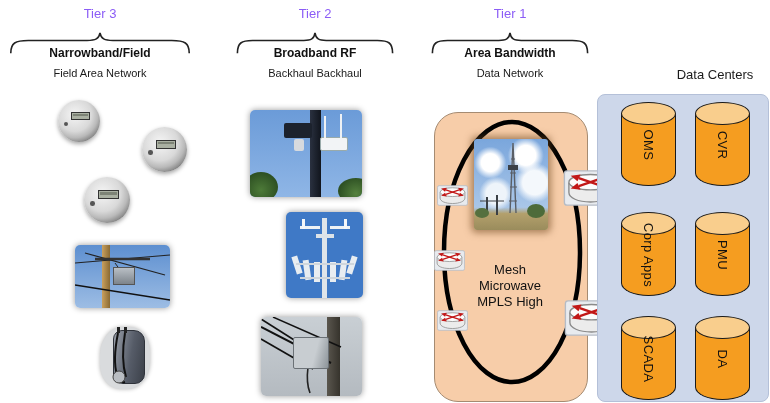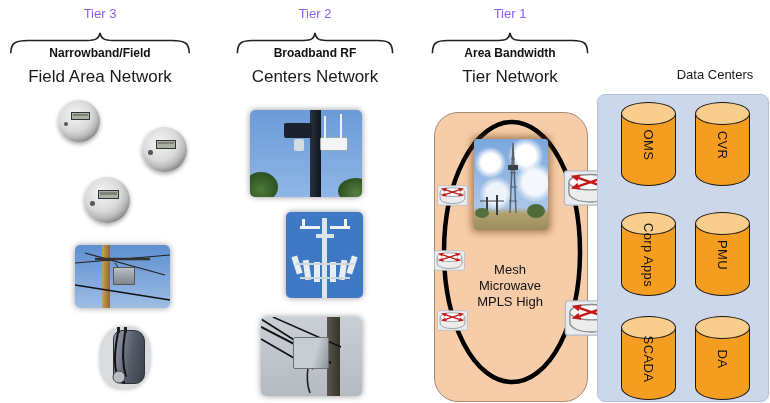--- a/index.html
+++ b/index.html
@@ -4,21 +4,21 @@
 <style>
   html,body{margin:0;padding:0;background:#ffffff;}
   #canvas{position:relative;width:770px;height:403px;background:#ffffff;overflow:hidden;
           font-family:"Liberation Sans",sans-serif;color:#111;}
 
   
   .tier-header{position:absolute;top:6px;height:84px;}
   .tier-title{position:absolute;top:0;left:0;right:0;text-align:center;font-size:13px;color:#8b5cf6;}
   .brace{position:absolute;top:26px;left:0;width:100%;height:22px;}
   .band-label{position:absolute;top:40px;left:0;right:0;text-align:center;font-size:12px;font-weight:bold;color:#111;}
-  .network-label{position:absolute;top:61px;left:0;right:0;text-align:center;font-size:17px;color:#1a1a1a;}
+  .network-label{position:absolute;top:61px;left:0;right:0;text-align:center;font-size:11px;color:#1a1a1a;}
   .dc-title{position:absolute;left:630px;top:67px;width:170px;text-align:center;font-size:13px;color:#1a1a1a;}
 
   
   .photo{position:absolute;border-radius:5px;overflow:hidden;box-shadow:0 0 6px rgba(0,0,0,.4);}
   .abs{position:absolute;}
 
   
   .meter{position:absolute;border-radius:50%;
     background:radial-gradient(circle at 40% 35%, #f5f5f5 0%, #d9d9d9 45%, #b9b9b9 62%, #8f8f8f 74%, #4a4a4a 82%, #1c1c1c 88%, #111 100%);
     box-shadow:0 2px 4px rgba(0,0,0,.35);}
@@ -58,30 +58,30 @@
     <div class="band-label">Narrowband/Field</div>
     <div class="network-label">Field Area Network</div>
   </div>
 
   <div class="tier-header" style="left:235px;width:160px;">
     <div class="tier-title">Tier 2</div>
     <svg class="brace" viewBox="0 0 200 26" preserveAspectRatio="none">
       <path d="M3,25 C3,13 8,10 22,10 L86,10 C95,10 99,8 100,1 C101,8 105,10 114,10 L178,10 C192,10 197,13 197,25" fill="none" stroke="#222" stroke-width="1.6" vector-effect="non-scaling-stroke"></path>
     </svg>
     <div class="band-label">Broadband RF</div>
-    <div class="network-label">Centers Network</div>
+    <div class="network-label">Backhaul Backhaul</div>
   </div>
 
   <div class="tier-header" style="left:430px;width:160px;">
     <div class="tier-title">Tier 1</div>
     <svg class="brace" viewBox="0 0 200 26" preserveAspectRatio="none">
       <path d="M3,25 C3,13 8,10 22,10 L86,10 C95,10 99,8 100,1 C101,8 105,10 114,10 L178,10 C192,10 197,13 197,25" fill="none" stroke="#222" stroke-width="1.6" vector-effect="non-scaling-stroke"></path>
     </svg>
     <div class="band-label">Area Bandwidth</div>
-    <div class="network-label">Tier Network</div>
+    <div class="network-label">Data Network</div>
   </div>
 
   <div class="dc-title">Data Centers</div>
 
   <div class="meter" style="left:58px;top:100px;width:42px;height:42px;">
     <div class="meter-lcd">
         <div class="meter-lcd-inner"></div>
       </div>
     <div class="meter-dot"></div>
   </div>

